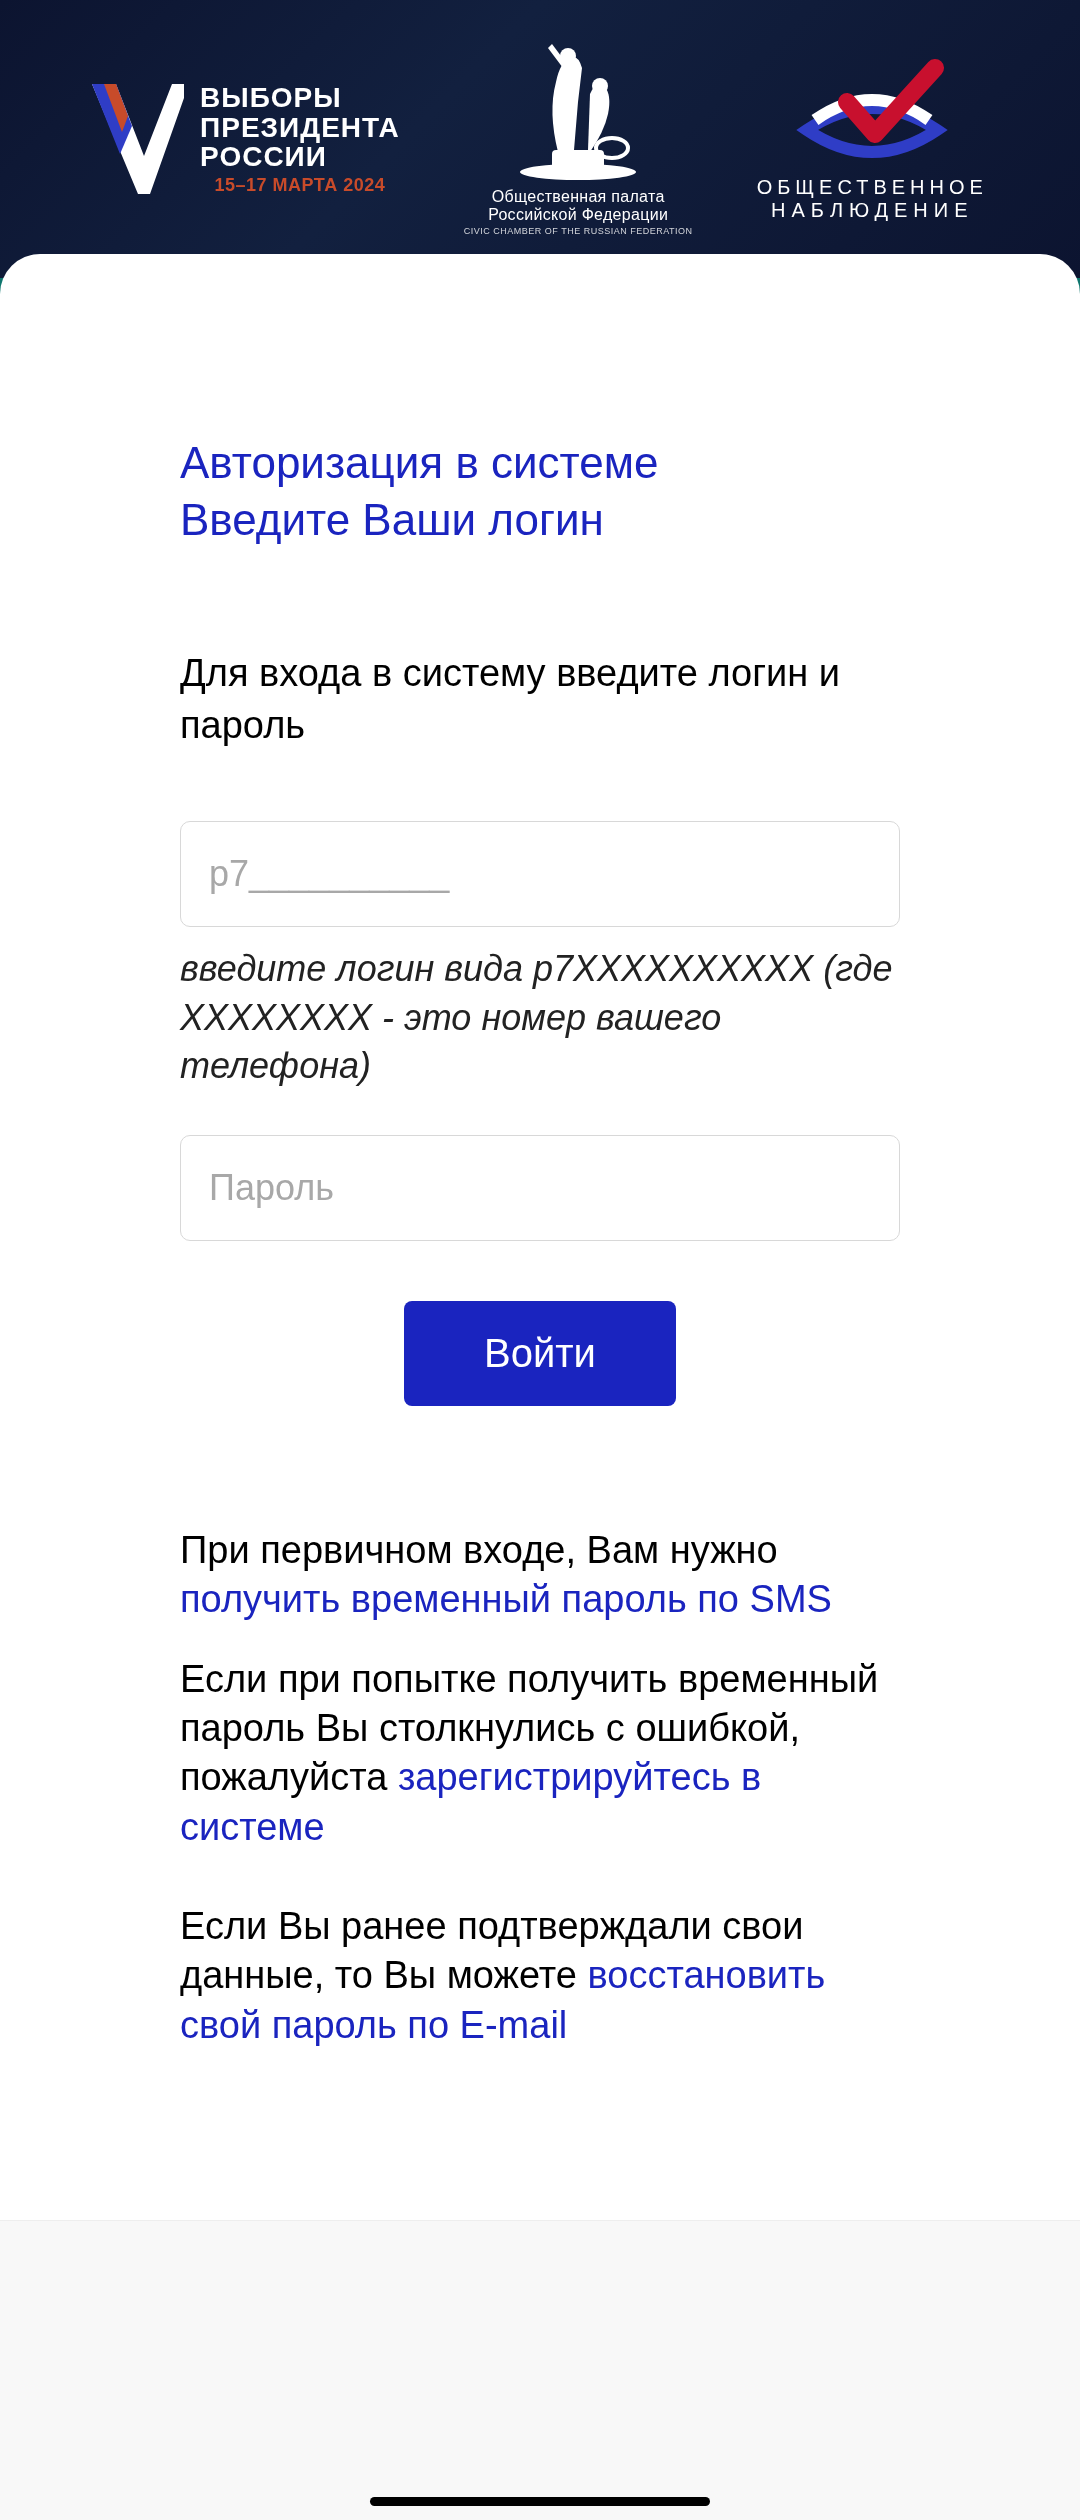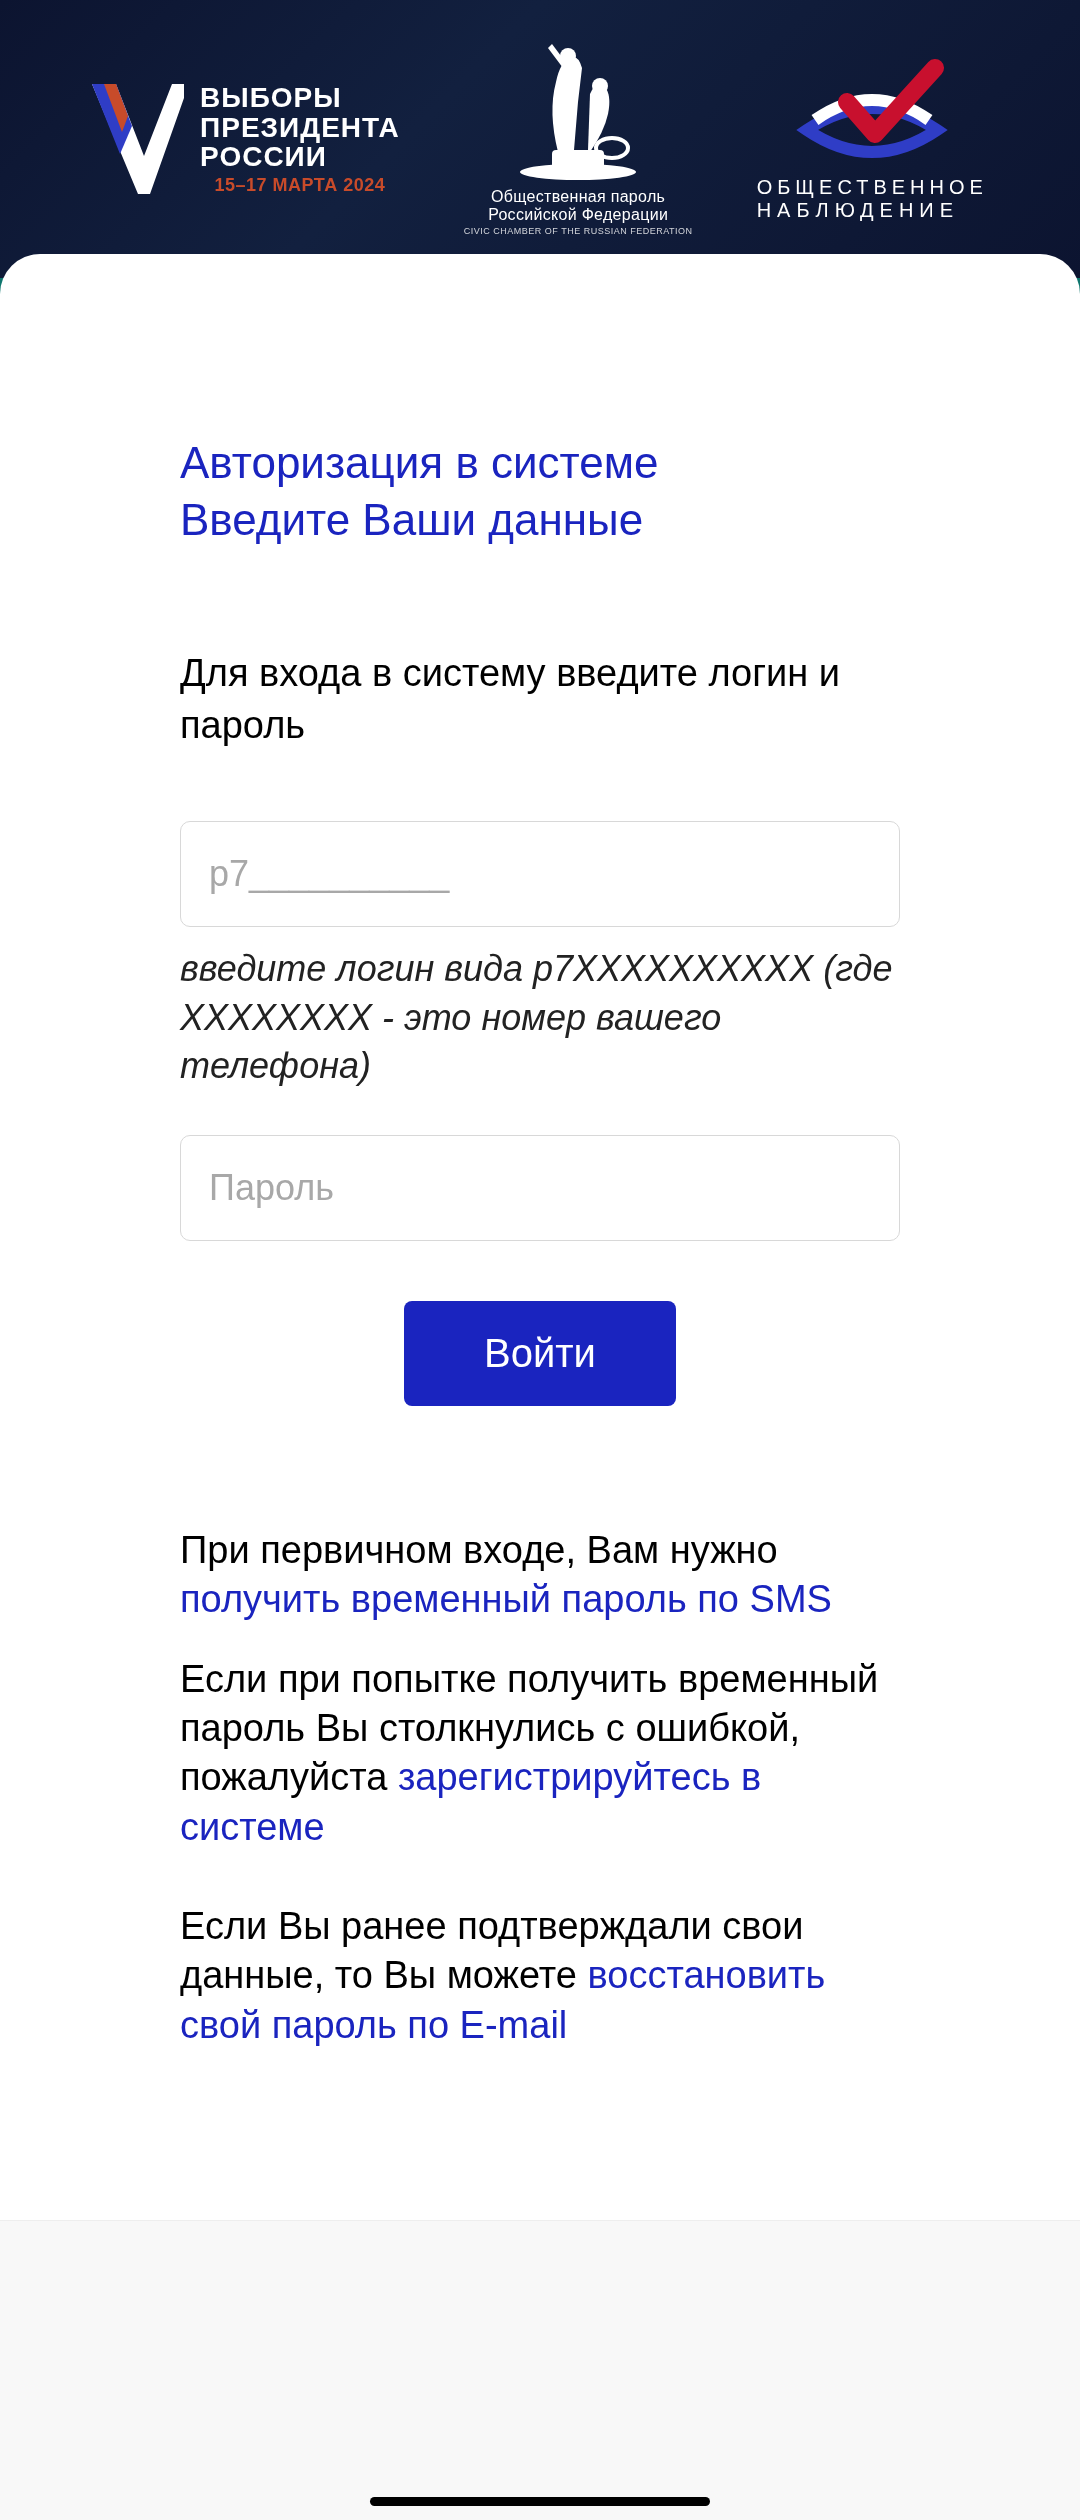--- a/index.html
+++ b/index.html
@@ -23,21 +23,21 @@
   .logo-left-text .l2 { font-size: 28px; letter-spacing: 1px; }
   .logo-left-text .l3 { font-size: 28px; letter-spacing: 1px; }
   .logo-left-text .l4 { color: #c84b2a; font-size: 18px; font-weight: 700; margin-top: 4px; letter-spacing: .5px; text-align: center; }
 
   .logo-center { color: #fff; text-align: center; }
   .logo-center svg { display: block; margin: 0 auto; }
   .logo-center .t1 { font-size: 16px; margin-top: 6px; letter-spacing: .3px; }
   .logo-center .t2 { font-size: 16px; letter-spacing: .3px; }
   .logo-center .t3 { font-size: 9px; letter-spacing: .5px; margin-top: 2px; opacity: .8; }
 
-  .logo-right { color: #fff; text-align: left; }
+  .logo-right { color: #fff; text-align: center; }
   .logo-right svg { display: block; margin: 0 auto 10px; }
   .logo-right .t1 { font-size: 20px; letter-spacing: 5px; }
   .logo-right .t2 { font-size: 20px; letter-spacing: 6px; }
 
   .content-wrap {
     background: #ffffff;
     border-radius: 40px 40px 0 0;
     margin-top: -24px;
     flex: 1;
     padding: 180px 180px 0 180px;
@@ -111,42 +111,42 @@
       <svg width="140" height="140" viewBox="0 0 140 140">
         <ellipse cx="70" cy="130" rx="58" ry="8" fill="#ffffff"></ellipse>
         <rect x="44" y="108" width="52" height="22" rx="4" fill="#ffffff"></rect>
         <path d="M50 110 Q40 70 48 40 Q52 20 62 16 Q70 12 74 26 L70 60 L66 108 Z" fill="#ffffff"></path>
         <path d="M82 110 Q96 90 100 72 Q104 52 96 44 Q88 38 82 52 L80 108 Z" fill="#ffffff"></path>
         <path d="M58 30 L40 6 L44 2 L62 26 Z" fill="#ffffff"></path>
         <circle cx="60" cy="14" r="8" fill="#ffffff"></circle>
         <circle cx="92" cy="44" r="8" fill="#ffffff"></circle>
         <ellipse cx="104" cy="106" rx="16" ry="10" fill="none" stroke="#ffffff" stroke-width="4"></ellipse>
       </svg>
-      <div class="t1">Общественная пароль</div>
+      <div class="t1">Общественная палата</div>
       <div class="t2">Российской Федерации</div>
       <div class="t3">CIVIC CHAMBER OF THE RUSSIAN FEDERATION</div>
     </div>
 
     <div class="logo-right">
       <svg width="170" height="110" viewBox="0 0 170 110">
         <path d="M20 74 Q85 30 150 74 Q85 118 20 74 Z" fill="none" stroke="#2f3dc6" stroke-width="12"></path>
         <path d="M28 64 Q85 24 142 64" fill="none" stroke="#ffffff" stroke-width="12"></path>
         <path d="M60 46 L88 78 L148 12" fill="none" stroke="#c8102e" stroke-width="18" stroke-linecap="round" stroke-linejoin="round"></path>
       </svg>
       <div class="t1">ОБЩЕСТВЕННОЕ</div>
       <div class="t2">НАБЛЮДЕНИЕ</div>
     </div>
 
   </div>
 
   <div class="content-wrap">
 
     <div class="title">
       <span>Авторизация в системе</span><br>
-      <span>Введите Ваши данные</span>
+      <span>Введите Ваши логин</span>
     </div>
 
     <div class="subtitle">Для входа в систему введите логин и пароль</div>
 
     <input class="input" type="text" placeholder="p7__________" style="">
 
     <div class="hint">введите логин вида p7XXXXXXXXXX (где XXXXXXXX - это номер вашего телефона)</div>
 
     <input class="input" type="password" placeholder="Пароль" style="">
 

